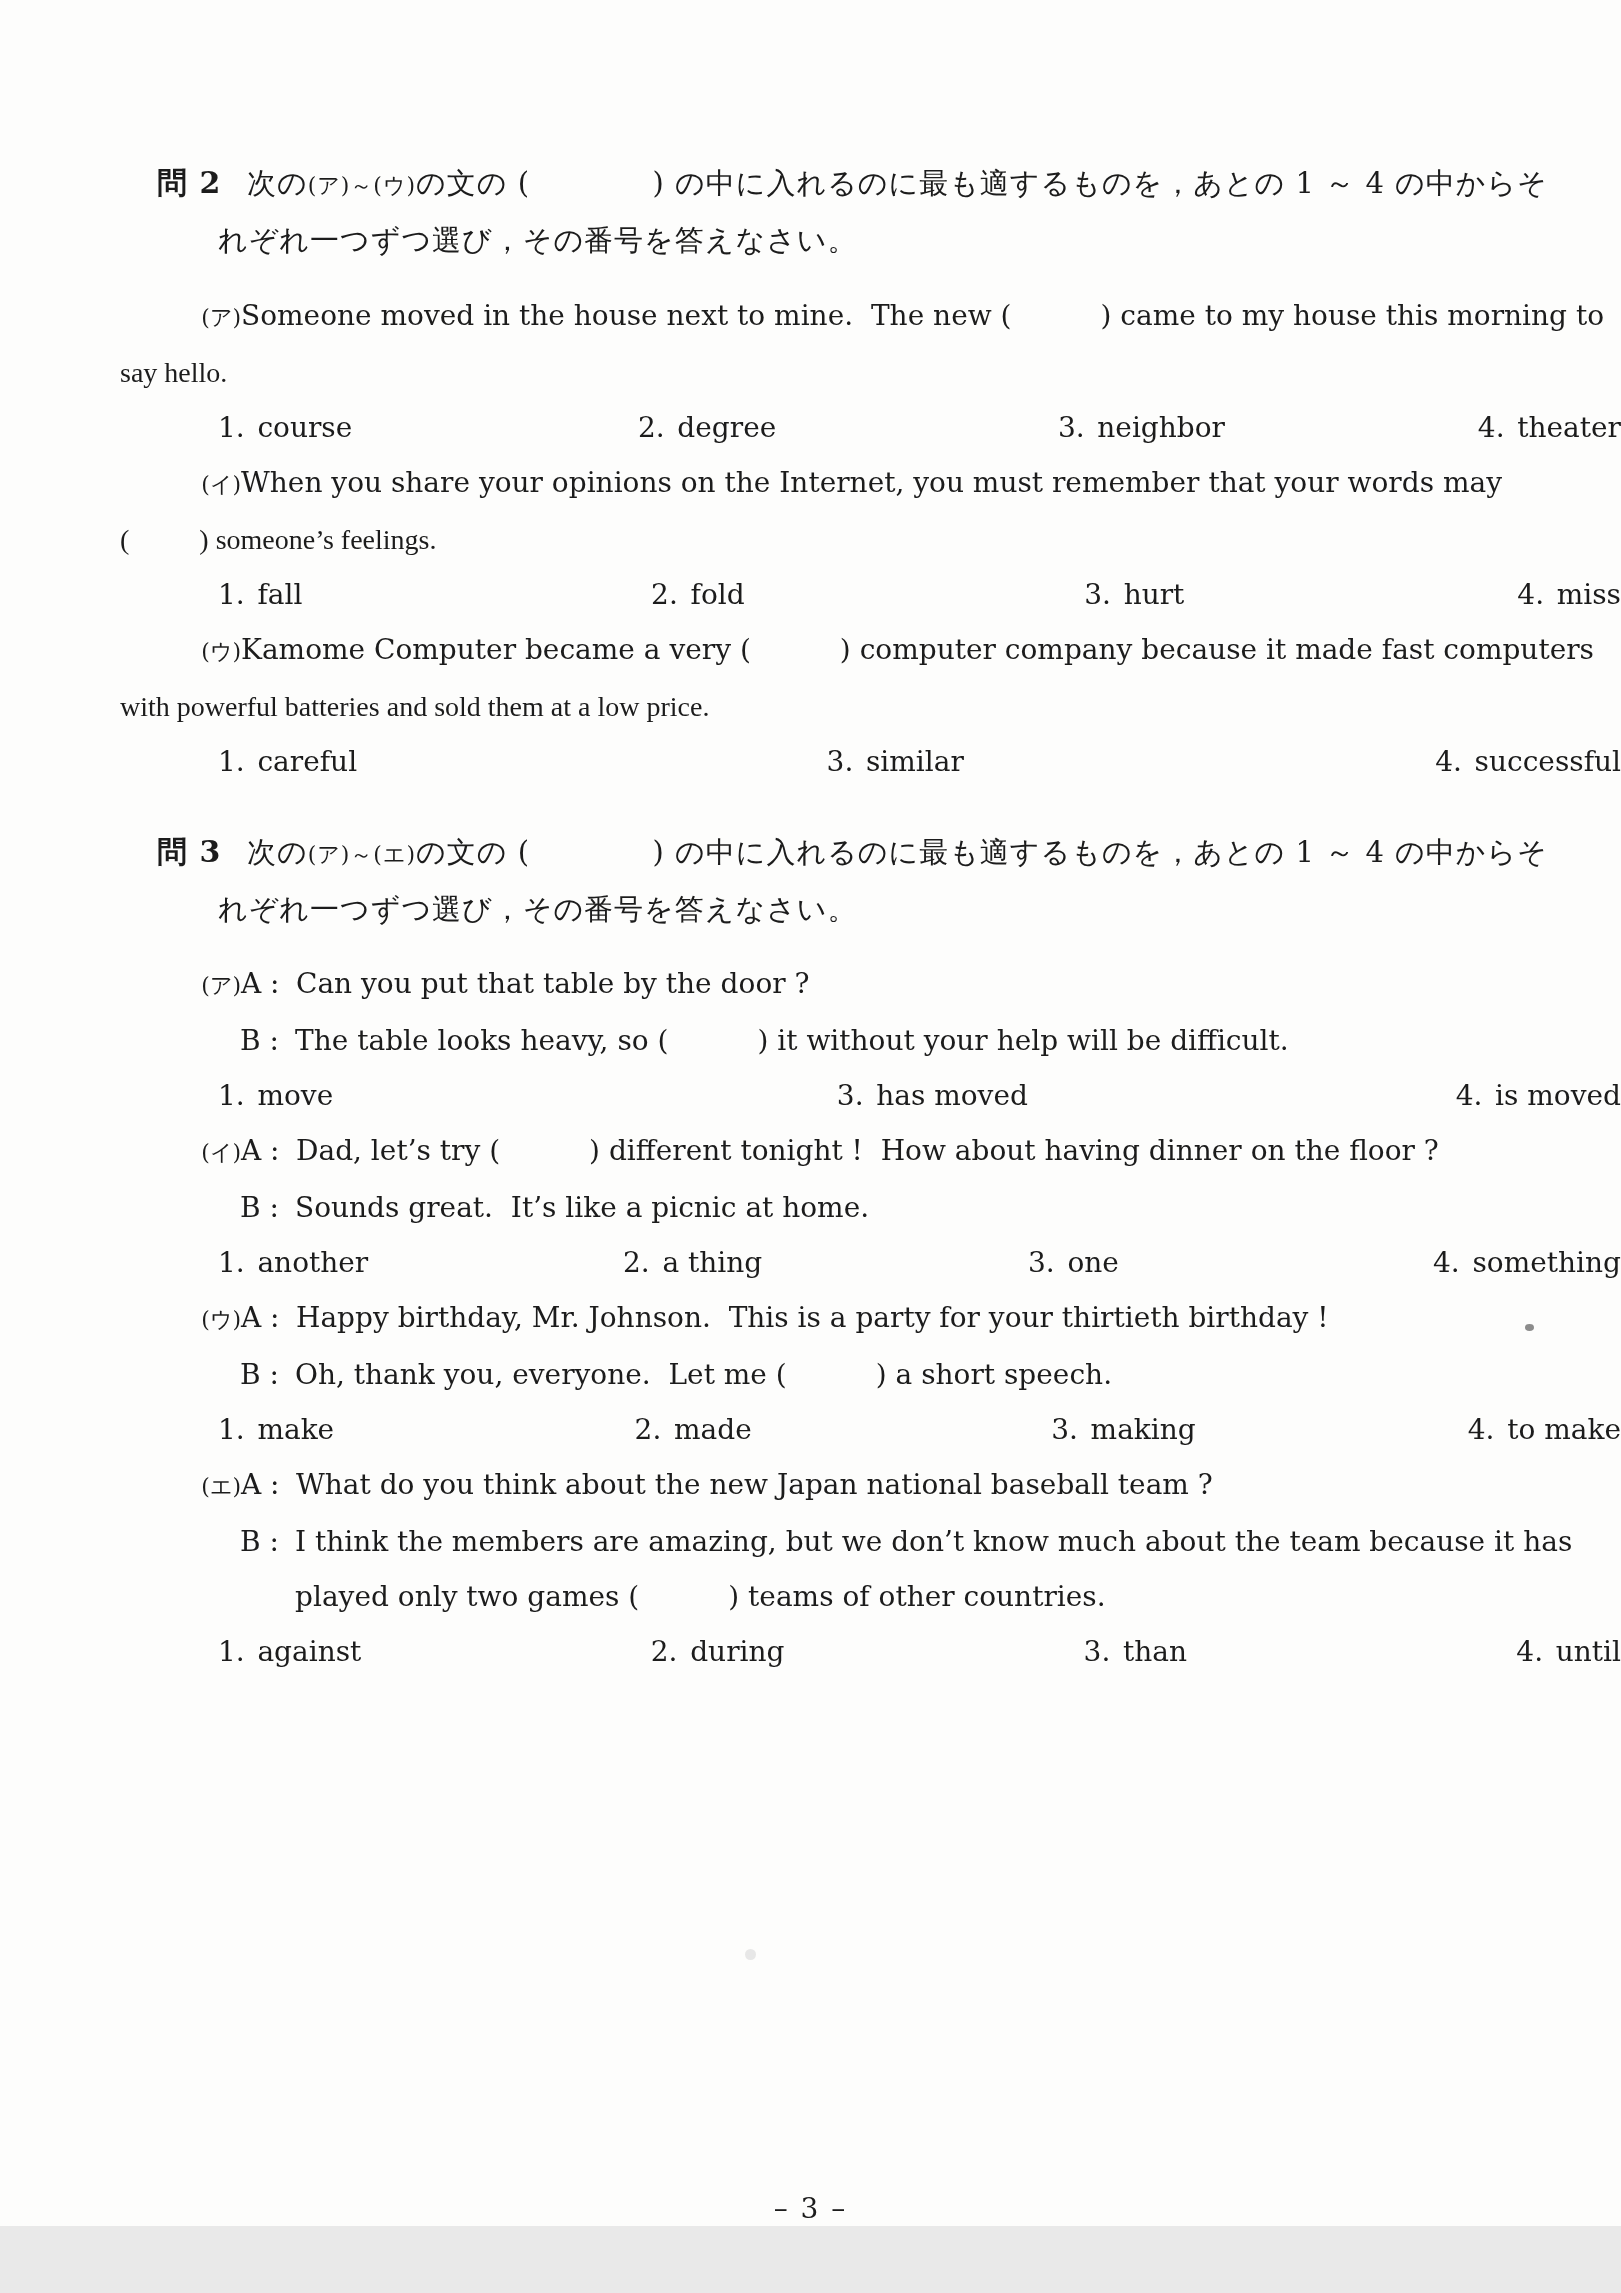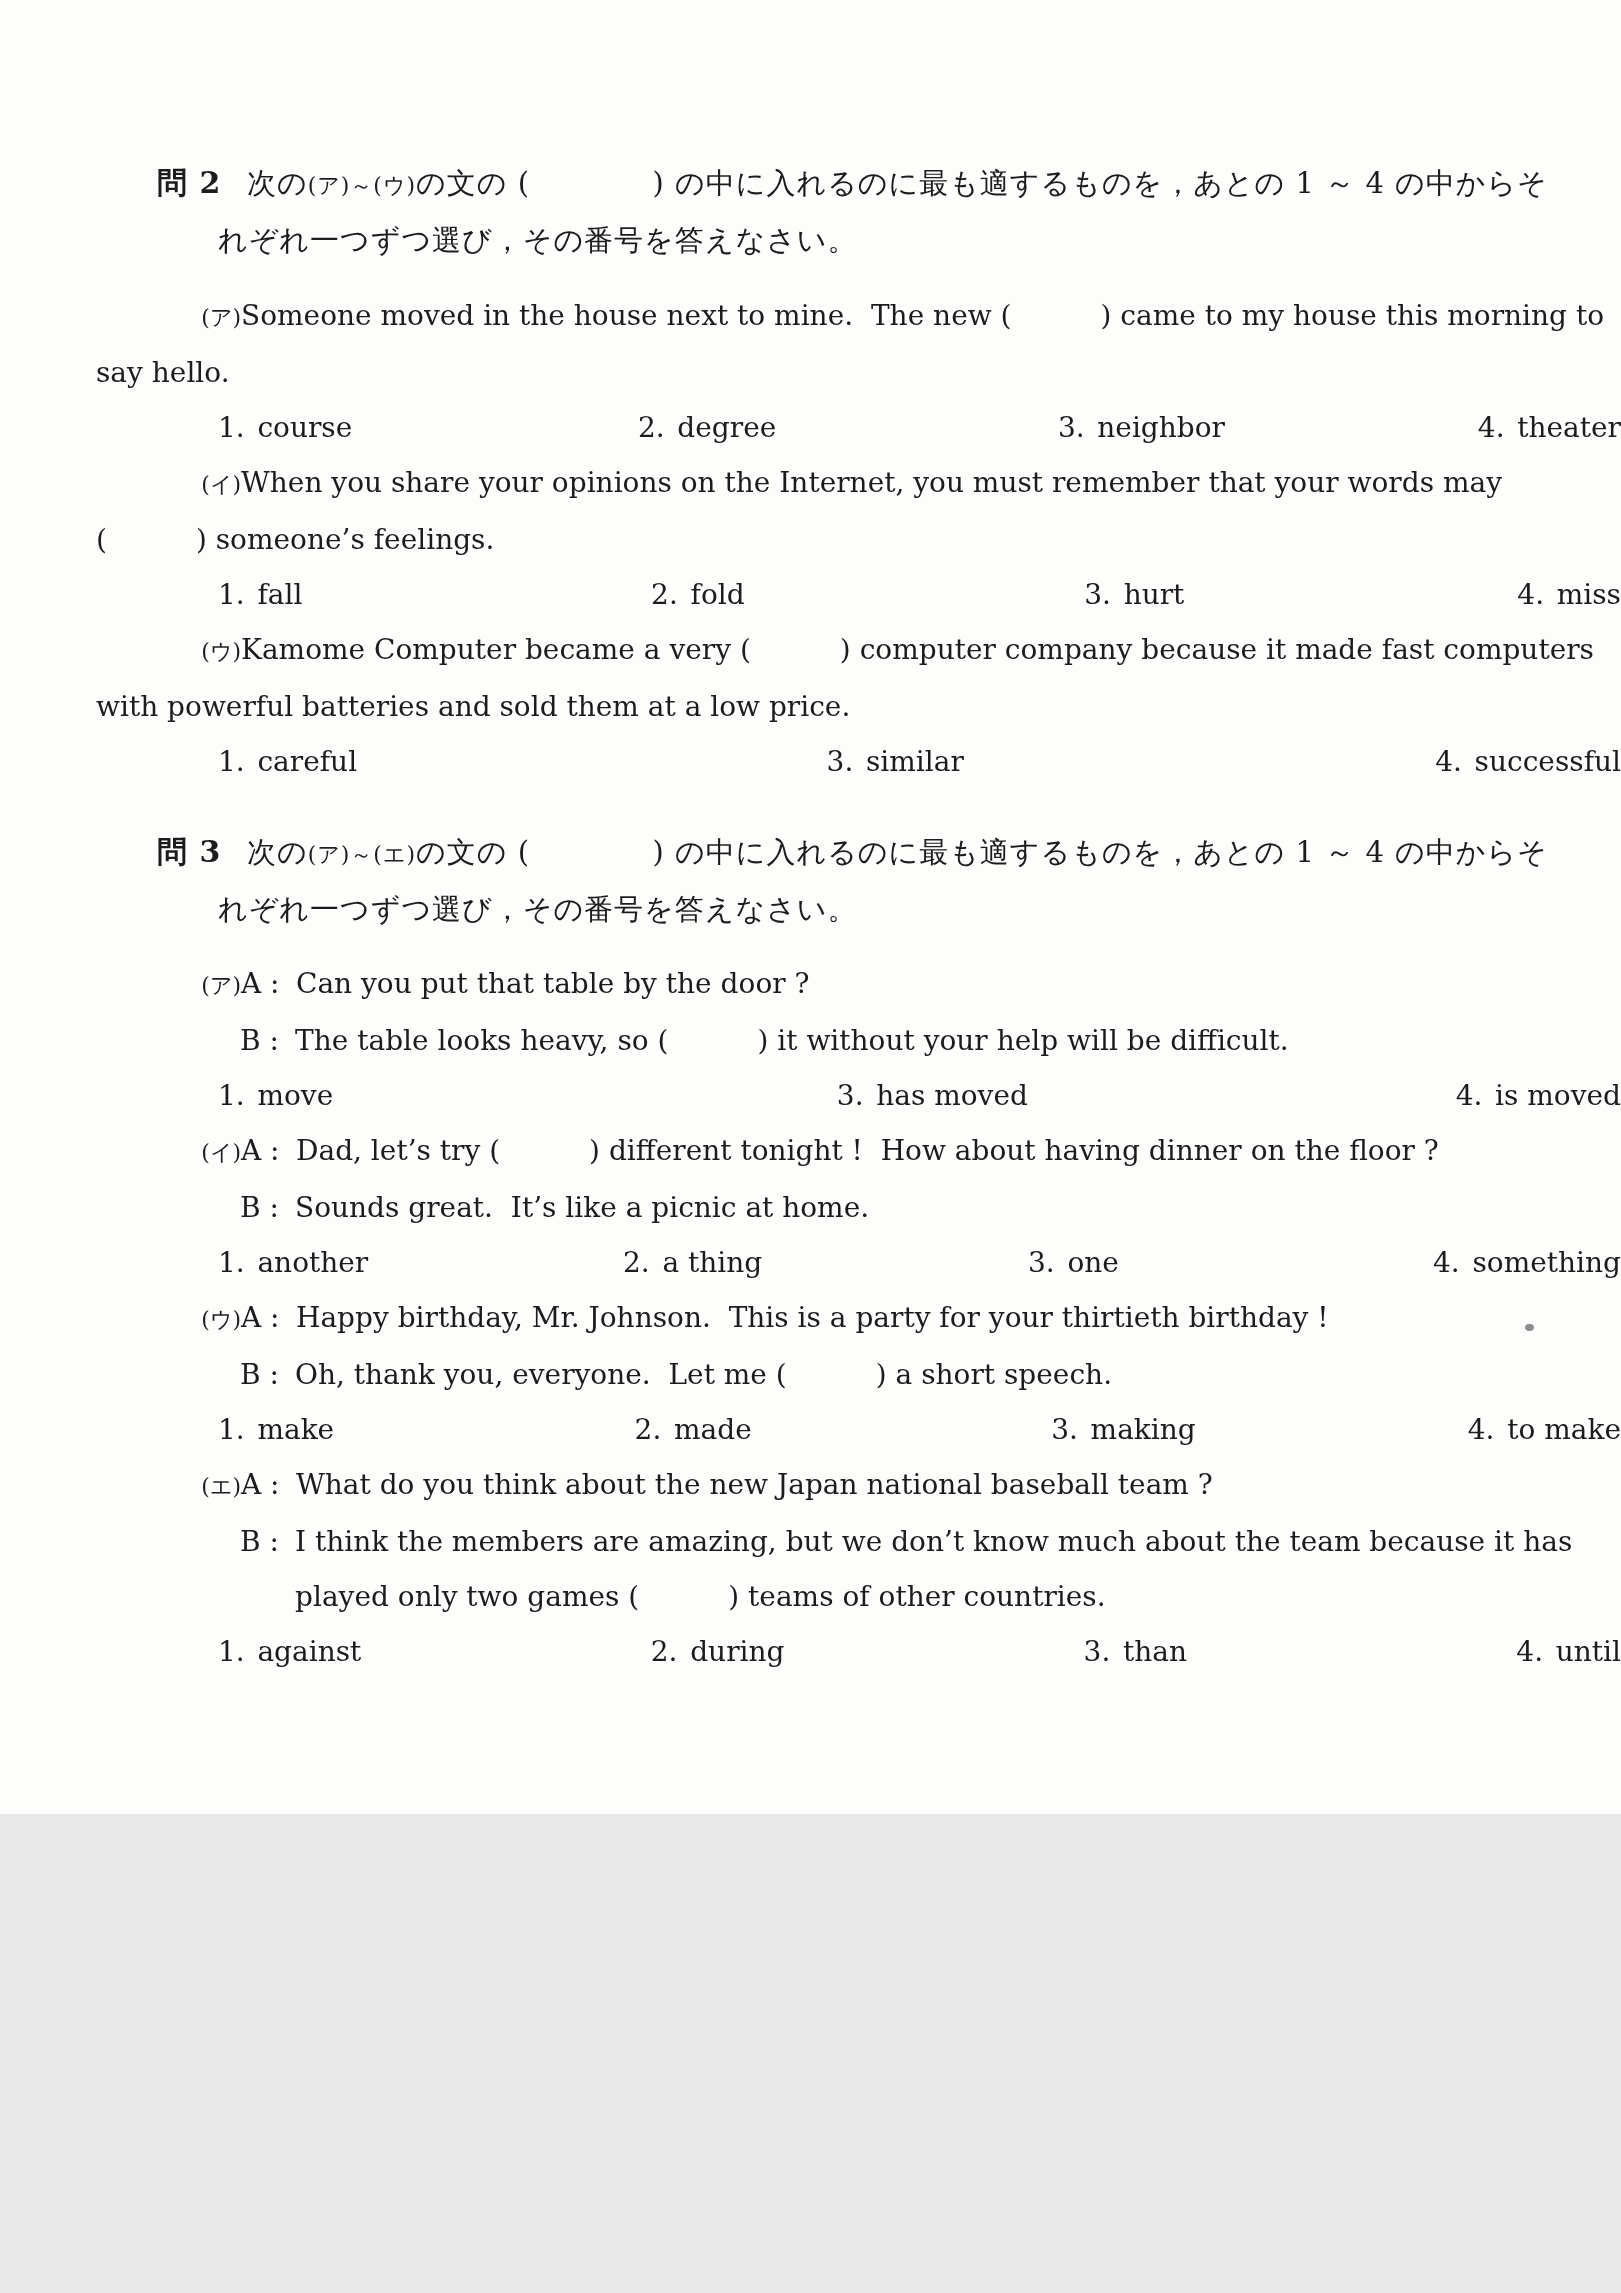--- a/index.html
+++ b/index.html
@@ -1,35 +1,35 @@
 <!DOCTYPE html>
 <html><head>
 <meta charset="utf-8">
 <style>
   * { box-sizing: border-box; }
   html, body { margin: 0; padding: 0; background: #e9e9e9; }
   .page {
-    width: 1621px; height: 1814px;
+    width: 1621px; height: 2226px;
     margin: 0 auto;
     background: #fdfdfc;
     position: relative;
     overflow: hidden;
     font-family: "DejaVu Serif", "Liberation Serif", serif;
     color: #1c1c1c;
     padding-top: 155px;
   }
   .line { line-height: 55px; font-size: 28px; white-space: pre-wrap; }
   .jp   { font-size: 29px; letter-spacing: 1px; }
   .q-head { display: flex; align-items: baseline; padding-left: 157px; }
   .q-label { width: 90px; flex: none; font-weight: bold; font-size: 30px; }
   .inst2 { padding-left: 218px; }
   .first { display: flex; align-items: baseline; padding-left: 193px; }
   .marker { width: 48px; flex: none; font-size: 22px; text-align: right; }
   .dtext { flex: 1; white-space: pre-wrap; }
-  .cont  { padding-left: 96px; }
+  .cont  { padding-left: 120px; font-family: Liberation Serif, serif; }
   .bcont { padding-left: 295px; }
   .dlg   { display: flex; align-items: baseline; padding-left: 240px; }
   .speaker { width: 55px; flex: none; }
   .opts { display: flex; padding-left: 218px; justify-content: space-between; }
   .opt  { width: 313px; flex: none; white-space: pre-wrap; }
   .opt:last-child { width: auto; }
   .opt-num { display: inline-block; margin-right: 12.7px; }
   .gap-sm { height: 19.6px; }
   .gap-lg { height: 35px; }
   .footer {

